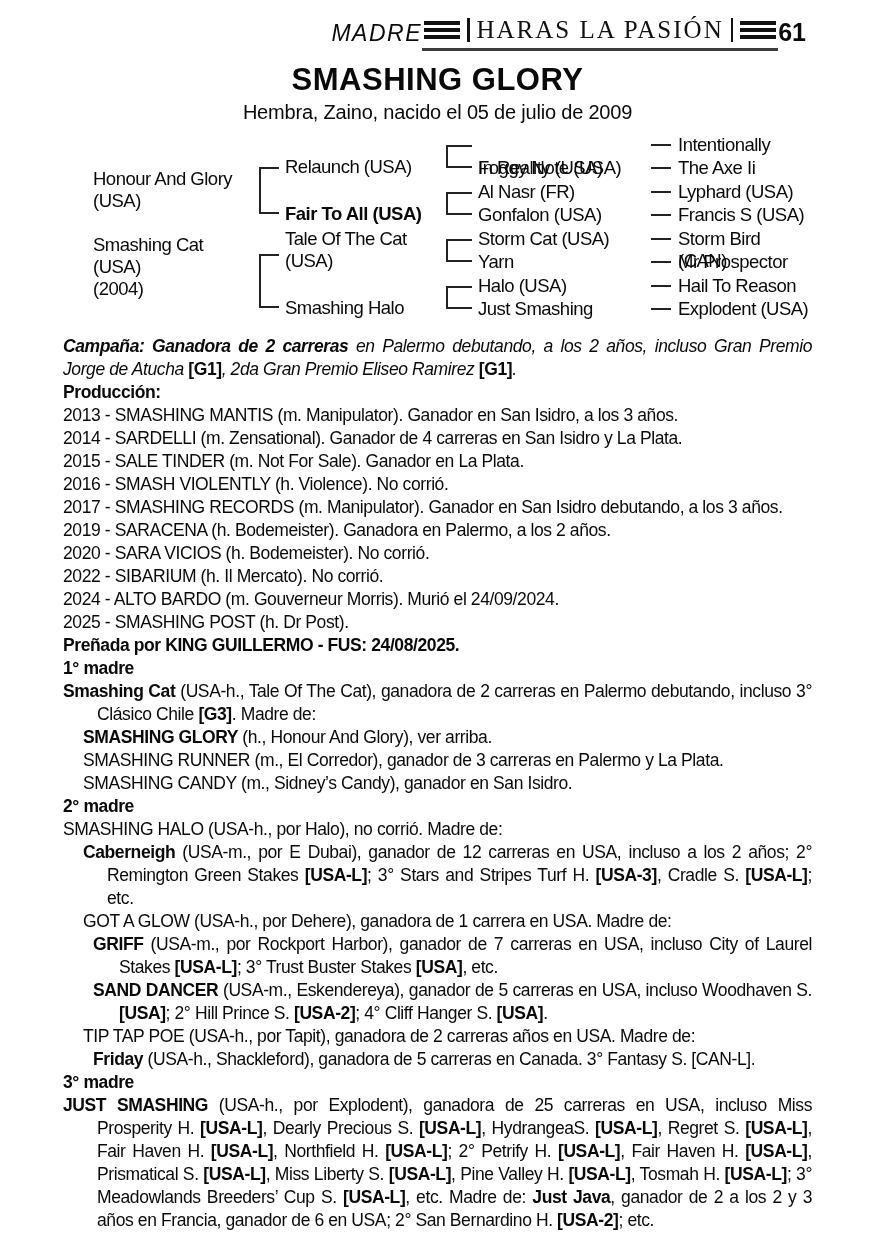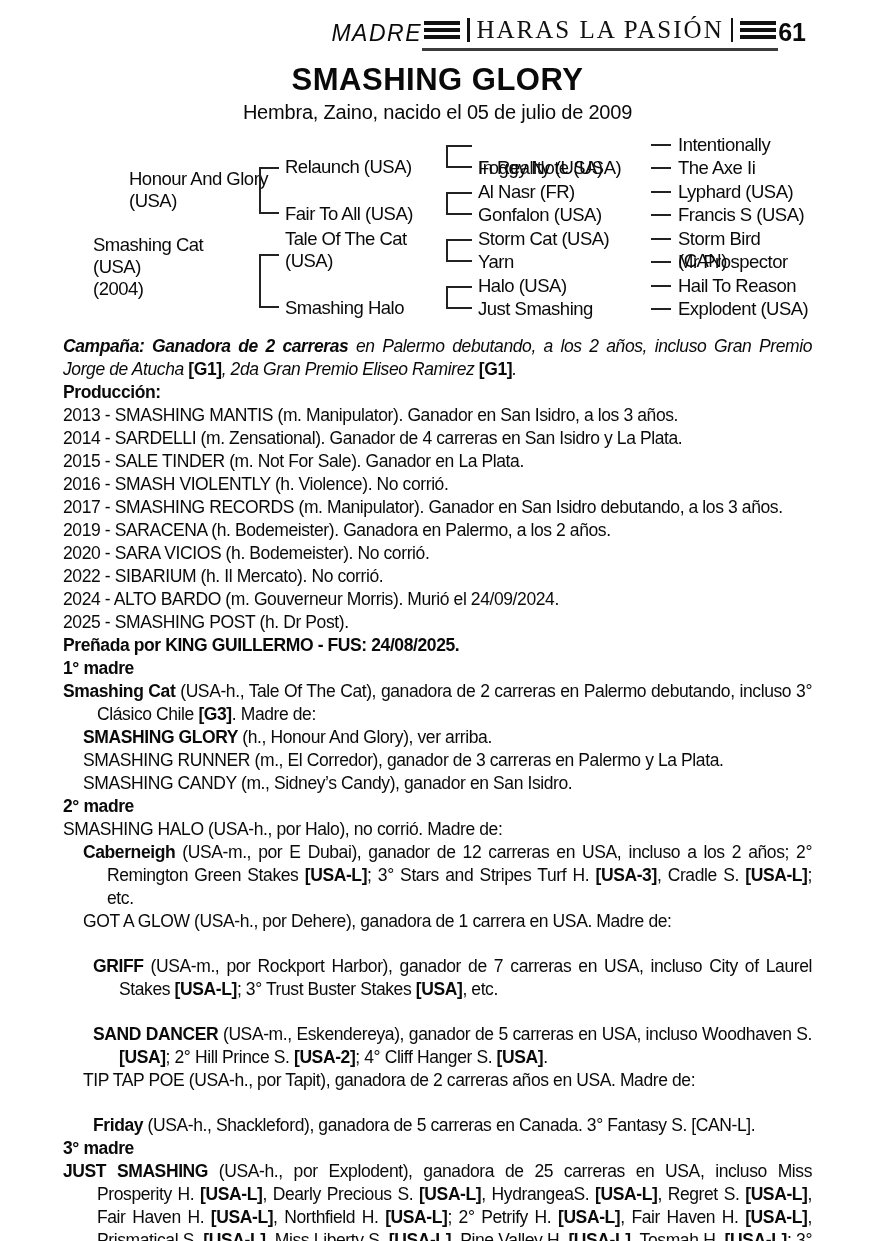--- a/index.html
+++ b/index.html
@@ -30,21 +30,21 @@
   .brk { position:absolute; border:2px solid #222; border-right:none; }
   .dash { position:absolute; border-top:2px solid #222; height:0; }
   
   .doc { font-size:17.5px; letter-spacing:-0.4px; line-height:23px; margin-top:7px; }
   .para { text-align:justify; }
   .line { white-space:nowrap; }
   .bold { font-weight:bold; }
   .hang0 { padding-left:34px; text-indent:-34px; }
   .ind1  { padding-left:20px; }
   .hang1 { padding-left:44px; text-indent:-24px; }
-  .hang2 { padding-left:56px; text-indent:-26px;margin-top:22px; }
+  .hang2 { padding-left:56px; text-indent:-26px; }
 </style>
 </head>
 <body>
 
 <div class="page">
 
   <div class="hdr">
     <div class="madre">MADRE</div>
     <div class="brand">
       <div class="brand-row">
@@ -65,31 +65,31 @@
       <div class="brand-underline"></div>
     </div>
     <div class="pageno">61</div>
   </div>
 
   <div class="title">SMASHING GLORY</div>
   <div class="subtitle">Hembra, Zaino, nacido el 05 de julio de 2009</div>
 
   <div class="ped">
 
-    <div class="ped-name" style="left:30px; top:36px;margin-left:36px;">Honour And Glory
+    <div class="ped-name" style="left:30px; top:36px;">Honour And Glory
 (USA)</div>
     <div class="ped-name" style="left:30px; top:102px;">Smashing Cat
 (USA)
 (2004)</div>
 
     <div class="brk" style="left:196px; top:35px;  width:20px; height:47px;"></div>
     <div class="brk" style="left:196px; top:122px; width:20px; height:54px;"></div>
 
     <div class="ped-name" style="left:222px; top:24px;">Relaunch (USA)</div>
-    <div class="ped-name" style="left:222px; top:71px;">Fair To All (USA)</div>
+    <div class="ped-name" style="left:222px; top:71px;font-weight:bold;">Fair To All (USA)</div>
     <div class="ped-name" style="left:222px; top:96px;">Tale Of The Cat
 (USA)</div>
     <div class="ped-name" style="left:222px; top:165px;">Smashing Halo</div>
 
     <div class="brk" style="left:383px; top:13px;  width:26px; height:23px;"></div>
     <div class="brk" style="left:383px; top:60px;  width:26px; height:23px;"></div>
     <div class="brk" style="left:383px; top:107px; width:26px; height:23px;"></div>
     <div class="brk" style="left:383px; top:154px; width:26px; height:23px;"></div>
 
     <div class="ped-name" style="left:415px; top:16px;margin-top:9px;">In Reality (USA)</div>

